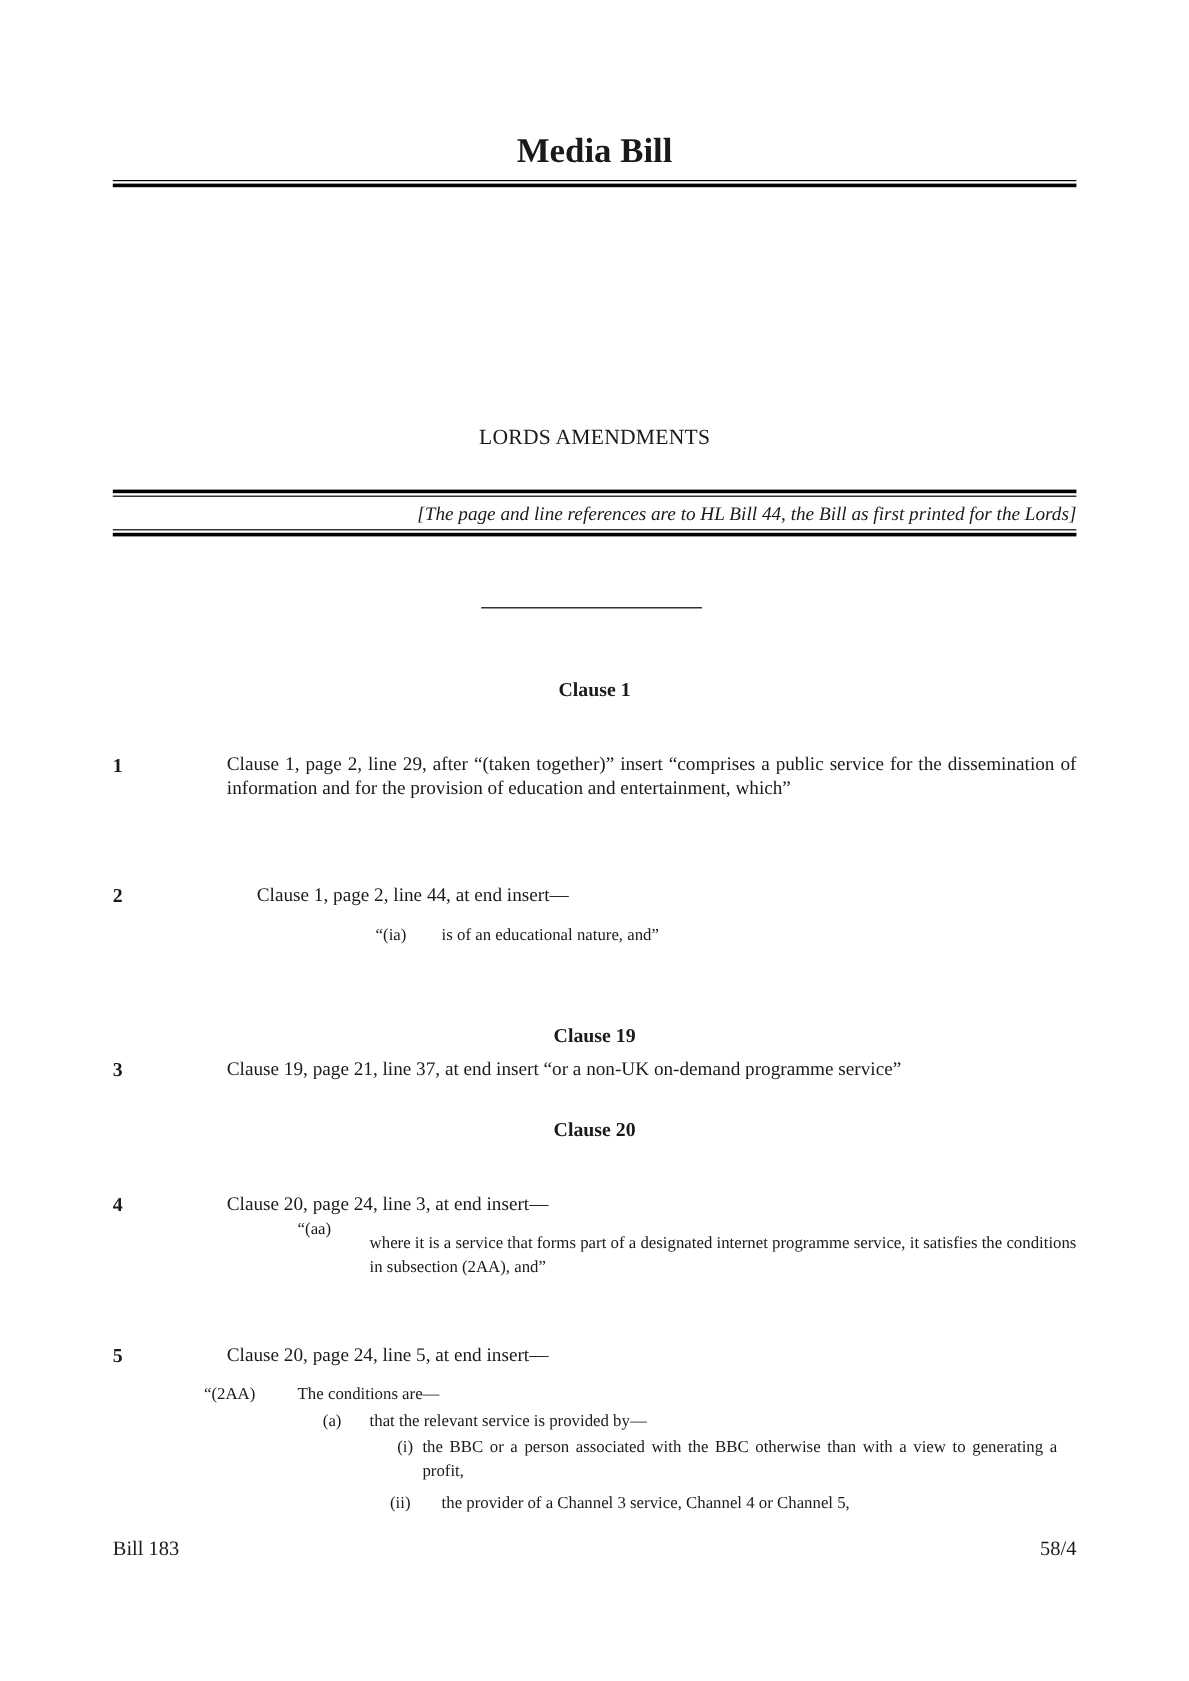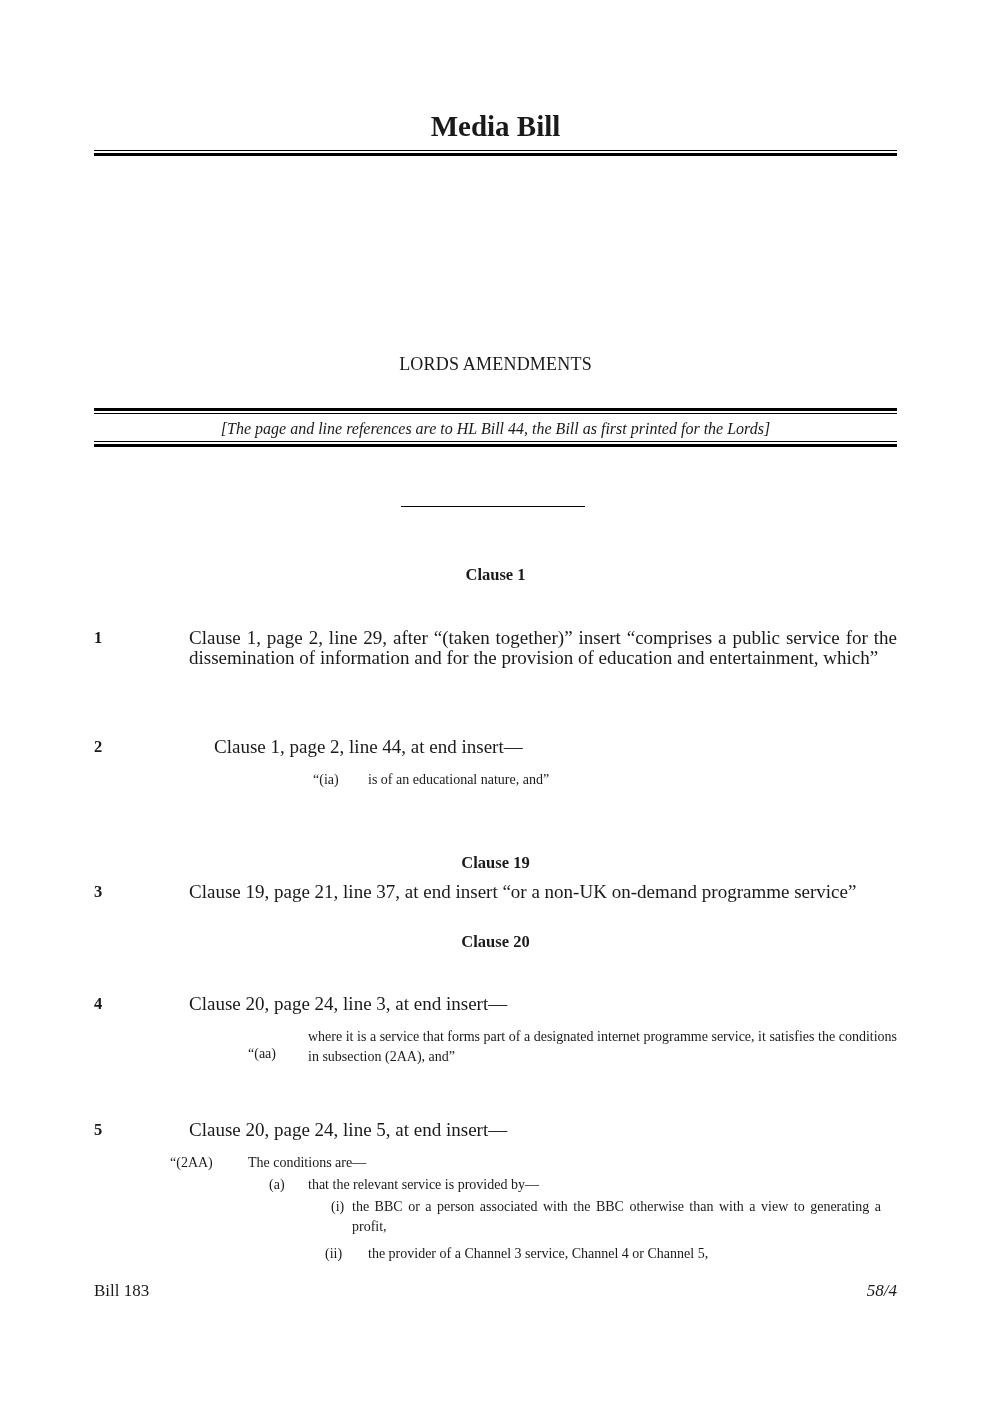--- a/index.html
+++ b/index.html
@@ -28,21 +28,21 @@
     .thick { height: 2.6px; }
     .subtitle {
       left: 94px; width: 803px; top: 352px;
       text-align: center;
       font-size: 18px;
       line-height: 24px;
       letter-spacing: 0.2px;
     }
     .note {
       left: 94px; width: 803px; top: 418px;
-      text-align: center;
+      text-align: right;
       font-style: italic;
       font-size: 16px;
       line-height: 22px;
     }
     .short-rule {
       position: absolute; left: 401px; width: 184px; top: 506px;
       height: 1.2px; background: #000;
     }
     .clause-heading {
       position: absolute;
@@ -56,21 +56,21 @@
       position: absolute;
       left: 94px;
       font-weight: bold;
       font-size: 16.5px;
       line-height: 20px;
     }
     .amend-text {
       position: absolute;
       left: 189px;
       width: 708px;
-      font-size: 19px;
+      font-size: 16px;
       line-height: 20px;
       text-align: justify;
     }
     .line {
       position: absolute;
       font-size: 14px;
       line-height: 20px;
       white-space: nowrap;
     }
     .wrap {
@@ -80,21 +80,20 @@
       text-align: justify;
     }
     .footer-left {
       left: 94px; top: 1281px;
       font-size: 17px; line-height: 20px;
     }
     .footer-right {
       right: 94px; top: 1281px;
       font-size: 17px; line-height: 20px;
       text-align: right;
-      font-style: italic;
     }
   </style>
 </head>
 <body>
 
 <div class="abs title">Media Bill</div>
 <div class="rule thin" style="top:150px;"></div>
 <div class="rule thick" style="top:153px;"></div>
 
 <div class="abs subtitle">LORDS AMENDMENTS</div>
@@ -119,21 +118,21 @@
 
 <div class="clause-heading" style="top:852px;">Clause 19</div>
 
 <div class="amend-num" style="top:882px;">3</div>
 <div class="amend-text" style="top:882px; text-align:left;">Clause 19, page 21, line 37, at end insert “or a non-UK on-demand programme service”</div>
 
 <div class="clause-heading" style="top:931px;">Clause 20</div>
 
 <div class="amend-num" style="top:994px;">4</div>
 <div class="amend-text" style="top:994px;">Clause 20, page 24, line 3, at end insert—</div>
-<div class="line" style="left:248px; top:1044px;text-align:center;">“(aa)</div>
+<div class="line" style="left:248px; top:1015px;text-align:center;">“(aa)</div>
 <div class="wrap" style="left:308px; width:589px; top:1027px;">where it is a service that forms part of a designated internet programme service, it satisfies the conditions in subsection (2AA), and”</div>
 
 <div class="amend-num" style="top:1120px;">5</div>
 <div class="amend-text" style="top:1120px;">Clause 20, page 24, line 5, at end insert—</div>
 
 <div class="line" style="left:170px; top:1153px;">“(2AA)</div>
 <div class="line" style="left:248px; top:1153px;">The conditions are—</div>
 
 <div class="line" style="left:269px; top:1175px;">(a)</div>
 <div class="line" style="left:308px; top:1175px;">that the relevant service is provided by—</div>

